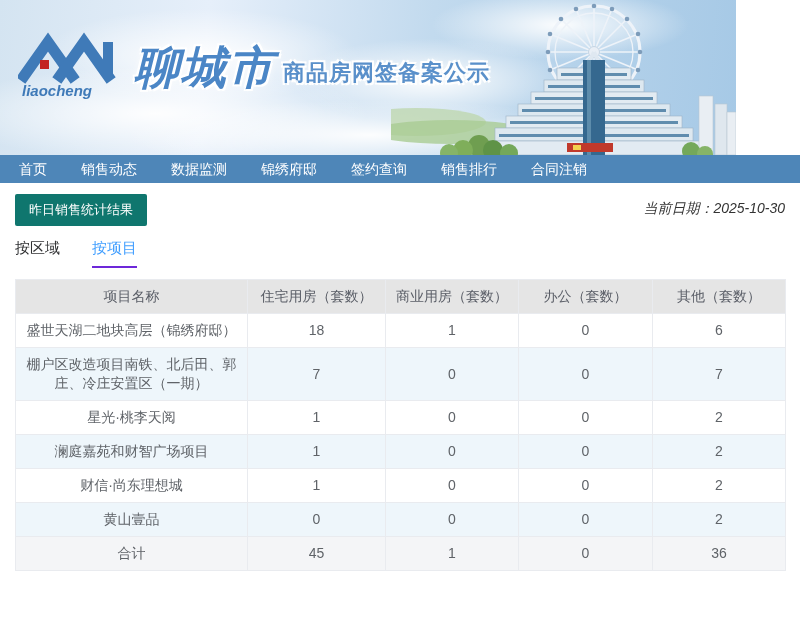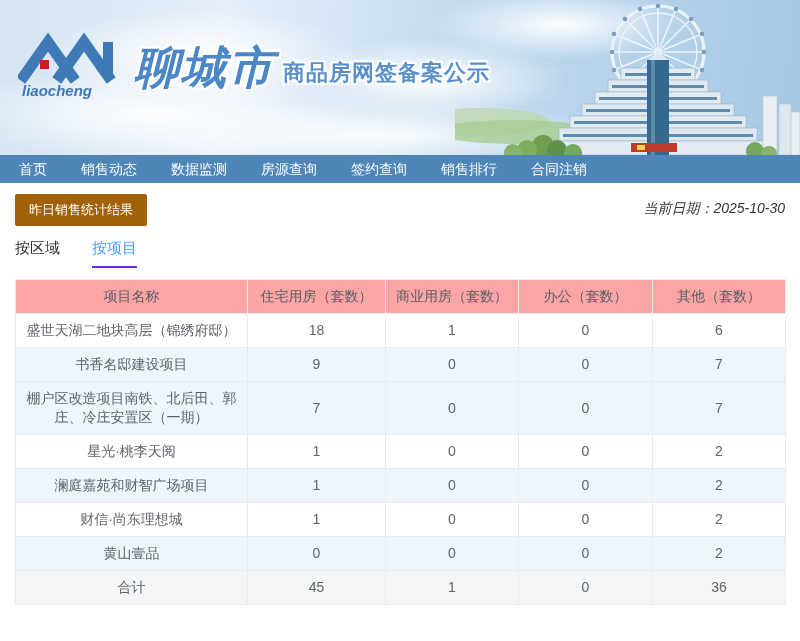--- a/index.html
+++ b/index.html
@@ -5,21 +5,21 @@
   * { box-sizing: border-box; }
   html,body { margin:0; padding:0; }
   body {
     width:800px; height:641px;
     font-family:"Liberation Sans","DejaVu Sans",sans-serif;
     background:#fff; overflow:hidden;
   }
 
   
   .banner {
-    position:relative; width:800px; height:155px; overflow:hidden;
+    position:relative; width:736px; height:155px; overflow:hidden;
     background:linear-gradient(95deg,#d4e4f1 0%,#e6effa 28%,#c2daee 58%,#a6c9e6 100%);
   }
   .cloud { position:absolute; border-radius:50%;
     background:radial-gradient(ellipse at center, rgba(255,255,255,.95) 0%, rgba(255,255,255,0) 70%); }
   .c1 { left:40px;  top:8px;  width:320px; height:95px; }
   .c2 { left:290px; top:38px; width:280px; height:85px; }
   .c3 { left:-60px; top:66px; width:430px; height:95px; }
   .c4 { left:430px; top:-10px; width:260px; height:70px; }
   .c5 { left:120px; top:100px; width:500px; height:70px; }
 
@@ -43,38 +43,38 @@
   .nav-item {
     display:block; color:#fff; font-size:14px; line-height:28px;
     padding:0 17px; text-decoration:none; cursor:pointer; white-space:nowrap;
   }
   .nav-item.active { background:#fff; color:#2f6da3; }
 
   
   .toolbar { position:relative; height:46px; }
   .stats-btn {
     position:absolute; left:15px; top:11px;
-    background:#a16207; color:#fff; font-size:13px;
+    background:#0f766e; color:#fff; font-size:13px;
     padding:7px 14px; border:none; border-radius:2px; cursor:pointer;
   }
   .current-date { position:absolute; right:15px; top:17px; font-size:14px; color:#333;font-style:italic; }
 
   
   .tabs { display:flex; gap:32px; padding:10px 0 0 15px; }
   .view-tab { font-size:15px; font-weight:normal; color:#303133; padding-bottom:8px; cursor:pointer; }
   .view-tab.active { color:#409eff; border-bottom:2px solid #6d28d9; }
 
   
   .data-table { width:770px; margin:11px 15px 0 15px; border-collapse:collapse; table-layout:fixed; }
   .data-table th, .data-table td {
     border:1px solid #e9ebef; text-align:center; vertical-align:middle;
     font-size:14px; color:#5f6368; padding:7px 6px; line-height:19px; font-weight:normal;
     background:#fff;
   }
-  .data-table th { background:#fca5a5; color:#595d66; }
+  .data-table th { background:#e5e5e5; color:#595d66; }
   .data-table tr.stripe td { background:#eef6fb; }
   .data-table tr.total-row td { background:#f4f5f7; }
 </style>
 </head>
 <body>
 
 <div class="banner">
   <div class="cloud c1"></div>
   <div class="cloud c2"></div>
   <div class="cloud c3"></div>
@@ -174,21 +174,21 @@
     </svg>
     <div class="city-name">聊城市</div>
     <div class="site-title">商品房网签备案公示</div>
   </div>
 </div>
 
 <div class="nav">
     <a class="nav-item">首页</a>
     <a class="nav-item">销售动态</a>
     <a class="nav-item">数据监测</a>
-    <a class="nav-item">房源查询</a>
+    <a class="nav-item">锦绣府邸</a>
     <a class="nav-item">签约查询</a>
     <a class="nav-item">销售排行</a>
     <a class="nav-item">合同注销</a>
   </div>
 
 <div class="toolbar">
   <button class="stats-btn">昨日销售统计结果</button>
   <div class="current-date"><span>当前日期：</span><span>2025-10-30</span></div>
 </div>
 
@@ -216,27 +216,20 @@
   </thead>
   <tbody>
       <tr>
         <td>盛世天湖二地块高层（锦绣府邸）</td>
         <td>18</td>
         <td>1</td>
         <td>0</td>
         <td>6</td>
       </tr>
       <tr class="stripe">
-        <td>书香名邸建设项目</td>
-        <td>9</td>
-        <td>0</td>
-        <td>0</td>
-        <td>7</td>
-      </tr>
-      <tr class="stripe">
         <td>棚户区改造项目南铁、北后田、郭庄、冷庄安置区（一期）</td>
         <td>7</td>
         <td>0</td>
         <td>0</td>
         <td>7</td>
       </tr>
       <tr>
         <td>星光·桃李天阅</td>
         <td>1</td>
         <td>0</td>

